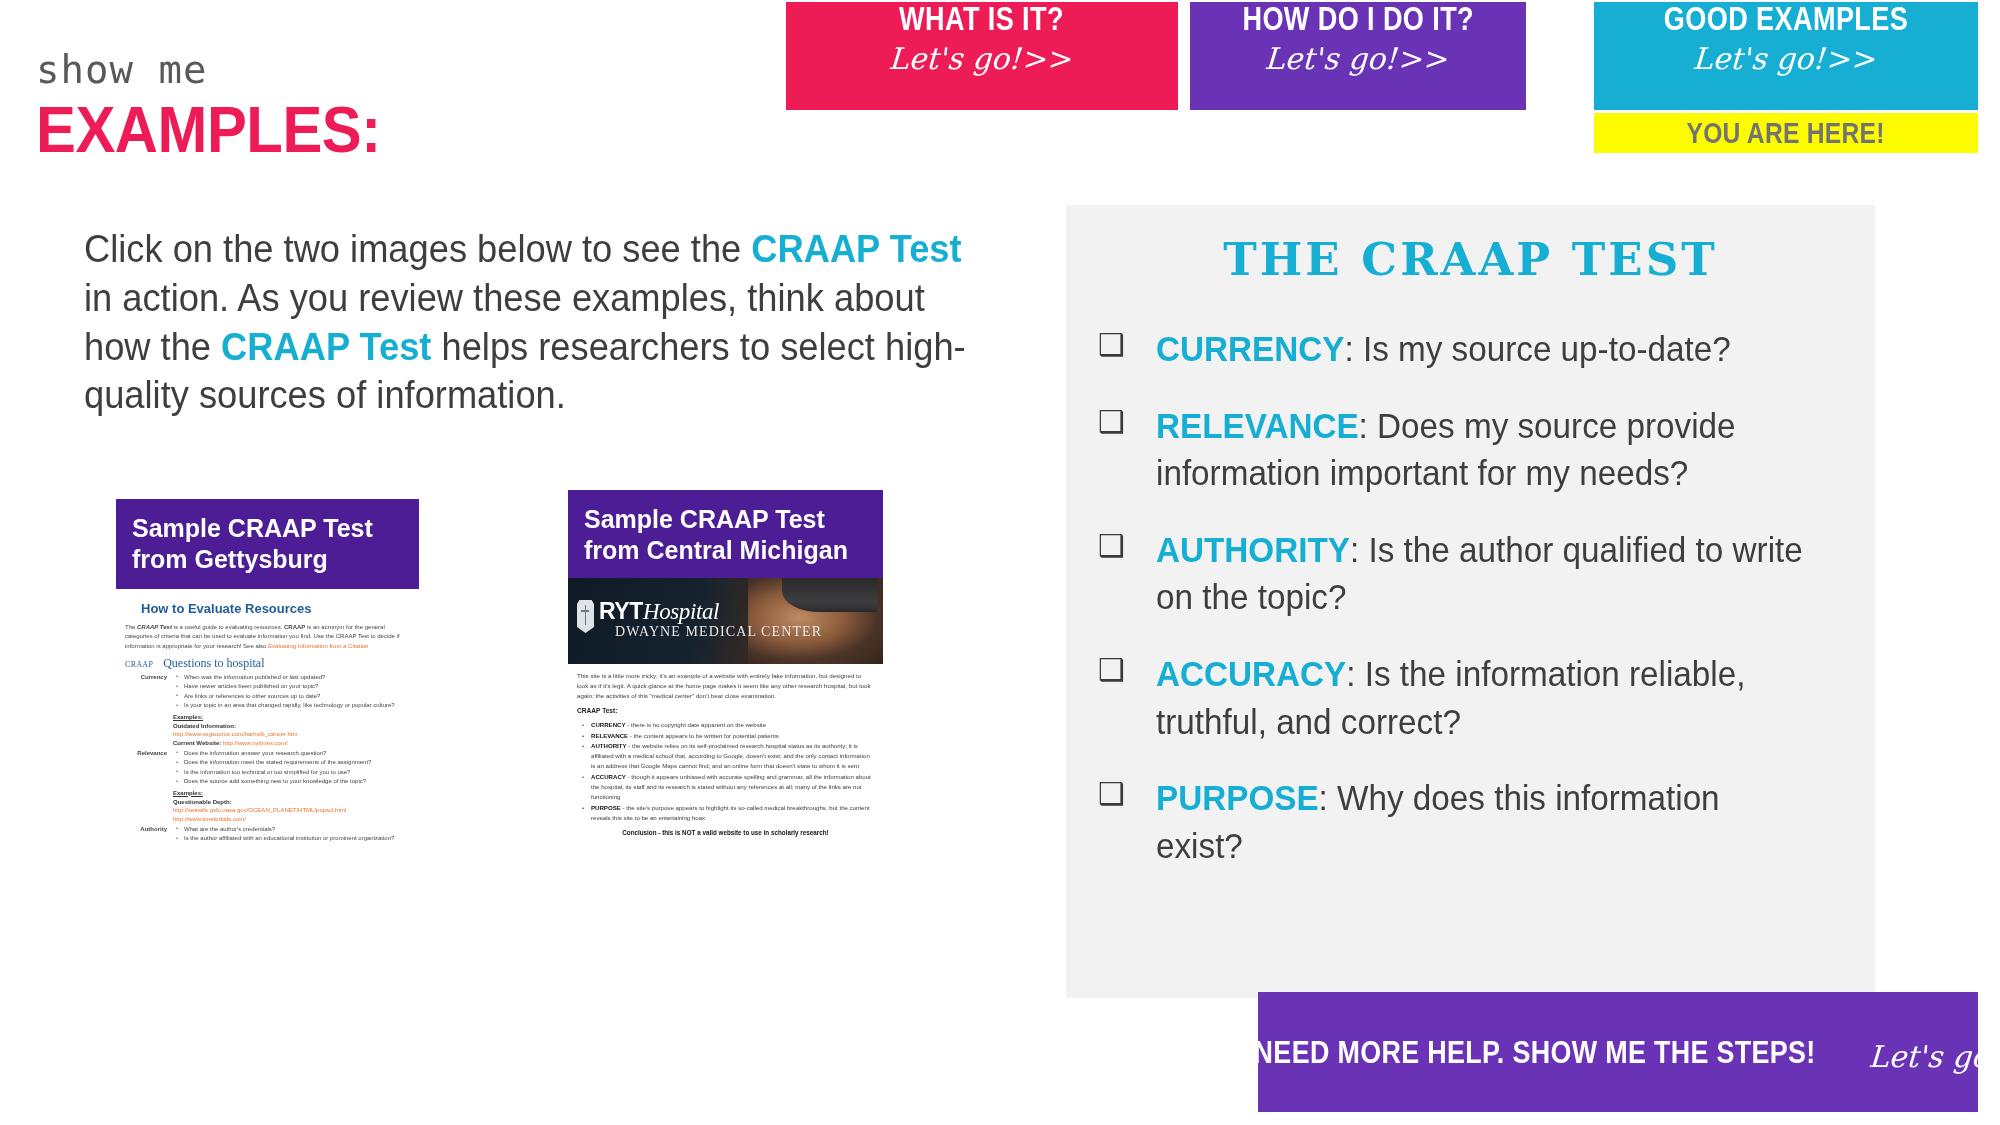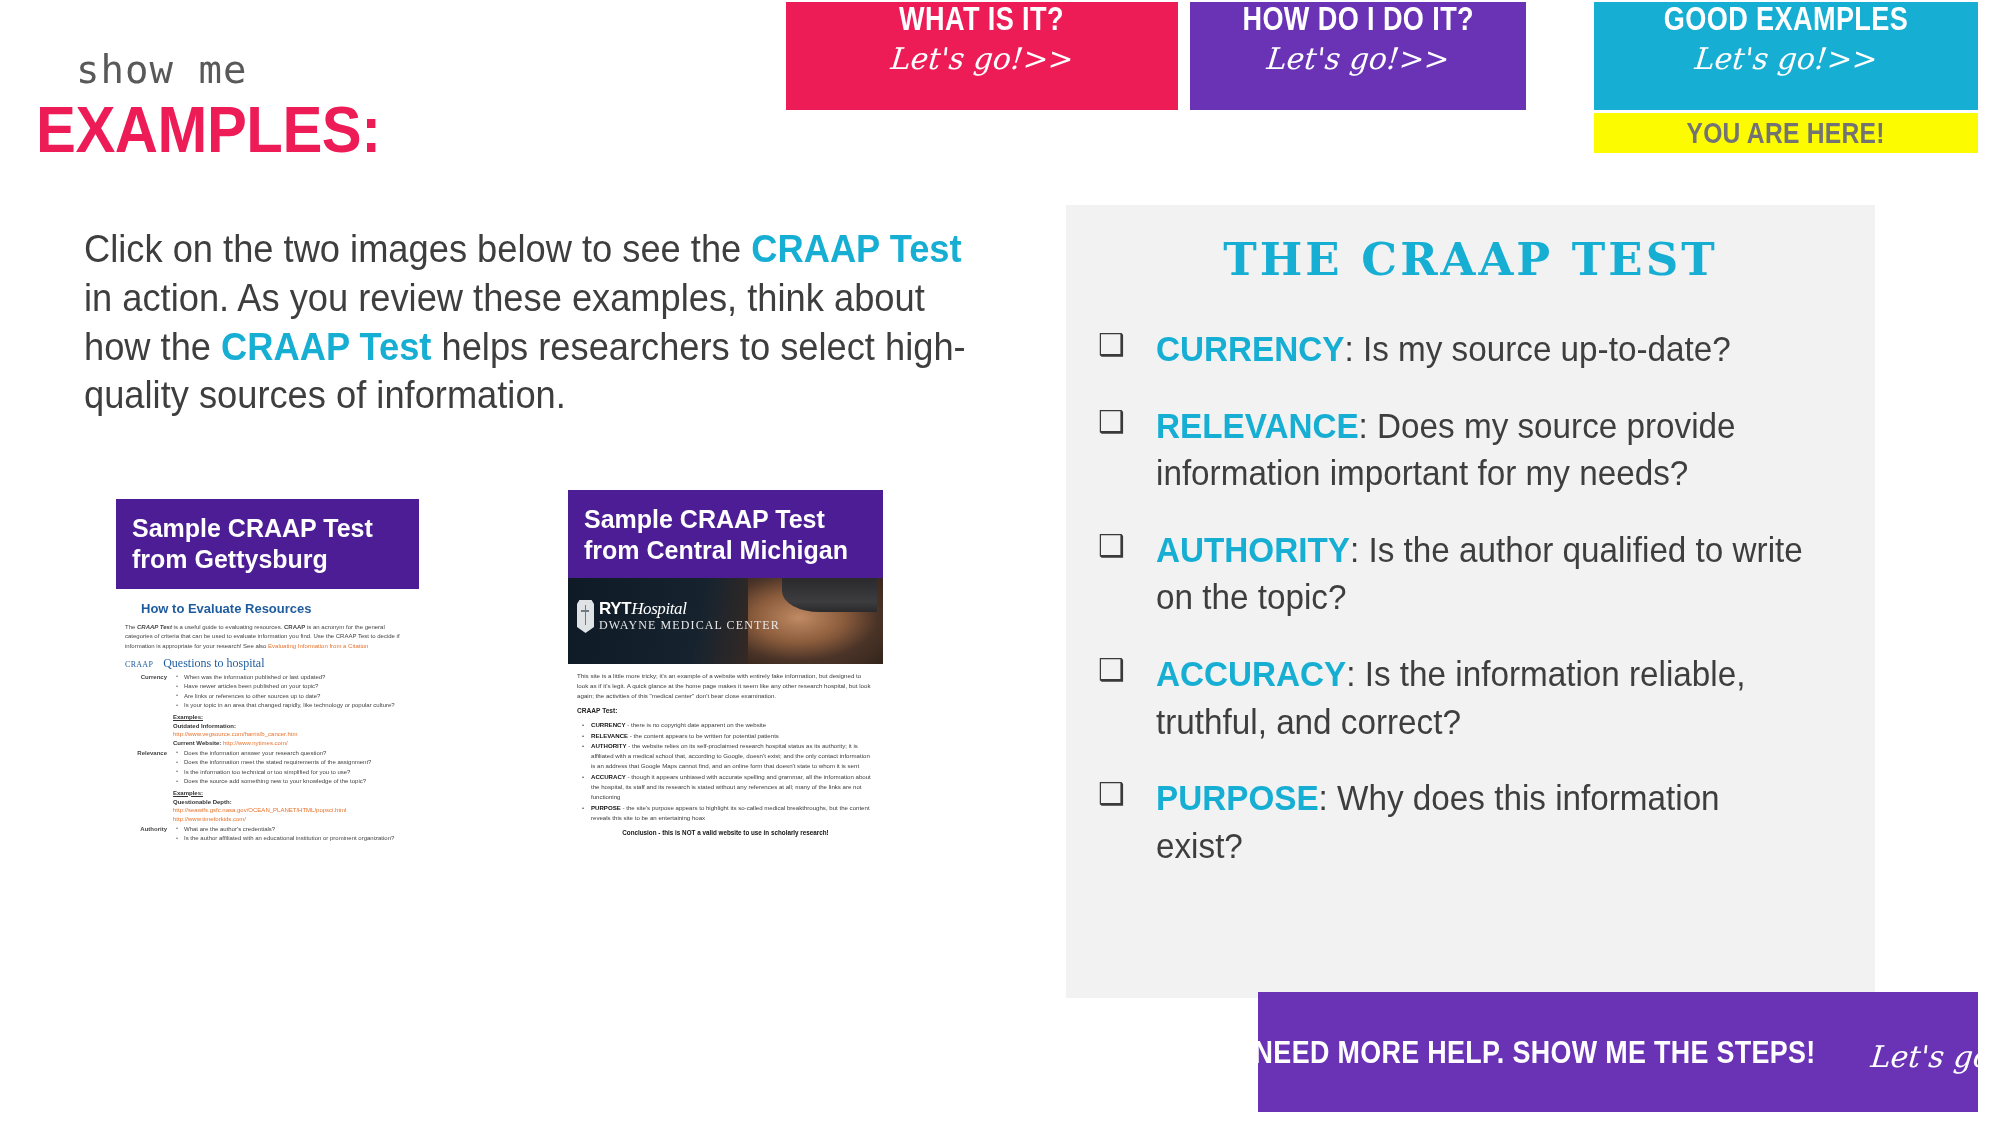--- a/index.html
+++ b/index.html
@@ -48,21 +48,21 @@
   }
   #you-are-here span{
     font-weight:bold;font-size:29px;letter-spacing:0.3px;
     transform:scaleX(0.85);white-space:nowrap;
   }
 
   
   #show-me{
     position:absolute;left:36px;top:47px;
     font-family:"DejaVu Sans Mono", monospace;
-    font-size:39px;color:#595959;letter-spacing:1px;margin-left:40px;
+    font-size:39px;color:#595959;letter-spacing:1px;
   }
   #examples-title{
     position:absolute;left:36px;top:92px;
     font-weight:bold;font-size:65px;color:#ED1C57;
     letter-spacing:-0.5px;transform:scaleX(0.92);transform-origin:left top;
   }
 
   
   #intro{
     position:absolute;left:84px;top:225px;width:950px;
@@ -137,24 +137,24 @@
   .ryt-cap{
     position:absolute;right:2%;top:0;width:30%;height:40%;
     background:linear-gradient(180deg,#2a2a2c 0%,#3d3d40 70%,#2a2a2c 100%);
     border-bottom-left-radius:40% 60%;
   }
   .ryt-logo{position:absolute;left:9px;top:22px;display:flex;align-items:flex-start;gap:5px;}
   .ryt-mark{width:17px;height:33px;background:#dfe3e6;
     clip-path:polygon(14% 0,86% 0,100% 12%,100% 82%,50% 100%,0 82%,0 12%);position:relative;}
   .ryt-mark:after{content:"";position:absolute;left:45%;top:14%;width:9%;height:62%;background:#6f7a82;}
   .ryt-mark:before{content:"";position:absolute;left:26%;top:29%;width:47%;height:8%;background:#6f7a82;}
-  .ryt-txt .l1{color:#fff;font-size:17px;line-height:1;letter-spacing:-0.4px;}
+  .ryt-txt .l1{color:#fff;font-size:23px;line-height:1;letter-spacing:-0.4px;}
   .ryt-txt .l1 b{font-weight:bold;}
   .ryt-txt .l1 i{font-family:"Liberation Serif", serif;font-style:italic;font-weight:normal;}
-  .ryt-txt .l2{color:#e8e8e8;font-family:"Liberation Serif", serif;font-size:12px;letter-spacing:1.1px;margin-top:1px;}
+  .ryt-txt .l2{color:#e8e8e8;font-family:"Liberation Serif", serif;font-size:14px;letter-spacing:1.1px;margin-top:1px;margin-left:16px;}
 
   
   #craap-panel{
     position:absolute;left:1066px;top:205px;width:809px;height:793px;
     background:#F2F2F2;
   }
   #craap-heading{
     position:absolute;left:0;right:0;top:28px;text-align:center;
     font-family:"DejaVu Serif", serif;font-weight:bold;
     color:#17AED3;font-size:45px;letter-spacing:3px;

